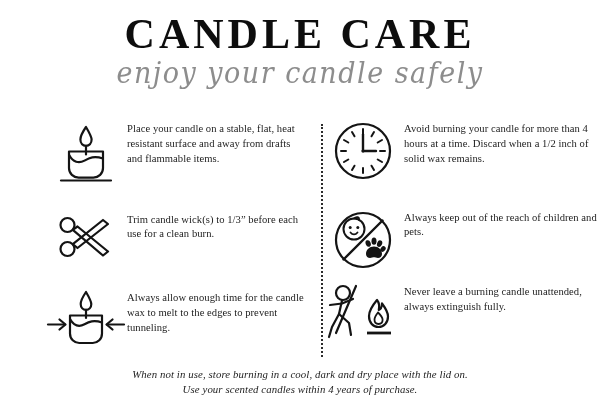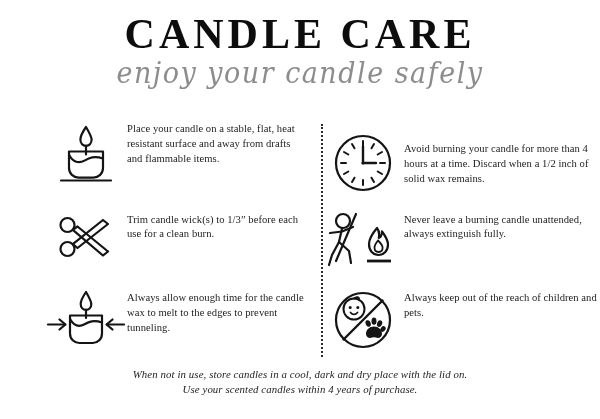--- a/index.html
+++ b/index.html
@@ -77,21 +77,21 @@
     border-left: 2px dotted #2b2b2b;
   }
 
   .tip {
     display: flex;
     align-items: flex-start;
   }
   .col-left .tip-1 { height: 88px; padding-top: 4px; }
   .col-left .tip-2 { height: 78px; padding-top: 4px; }
   .col-left .tip-3 { height: 72px; padding-top: 2px; }
-  .col-right .tip-1 { height: 88px; padding-top: 4px; align-items: center; }
+  .col-right .tip-1 { height: 88px; padding-top: 4px; }
   .col-right .tip-2 { height: 78px; padding-top: 4px; }
   .col-right .tip-3 { height: 72px; padding-top: 2px; }
 
   .icon-wrap {
     flex: 0 0 auto;
     display: flex;
     align-items: flex-start;
     justify-content: center;
   }
   .col-left .icon-wrap { width: 83px; margin-left: 20px; }
@@ -224,45 +224,20 @@
 
             <path d="M31 31 L31 14.5" stroke-width="2.4" stroke-linecap="round"></path>
 
             <path d="M31 31 L44 31" stroke-width="2.4" stroke-linecap="round"></path>
             <circle cx="31" cy="31" r="1.6" fill="#141414" stroke="none"></circle>
           </svg>
         </div>
         <div class="tip-text">Avoid burning your candle for more than 4 hours at a time. Discard when a 1/2 inch of solid wax remains.</div>
       </div>
 
-      <div class="tip tip-2">
-        <div class="icon-wrap">
-          <svg width="76" height="60" viewBox="0 0 76 60" fill="none" stroke="#141414" stroke-width="2.2">
-
-            <circle cx="18" cy="10" r="7"></circle>
-
-            <path d="M17 17.5 L14 31" stroke-linecap="round"></path>
-
-            <path d="M5 22 L17 20.5 L28 16" stroke-linecap="round" stroke-linejoin="round"></path>
-
-            <path d="M14 31 L7 44 L4 54" stroke-linecap="round" stroke-linejoin="round"></path>
-            <path d="M14 31 L24 40 L26 52" stroke-linecap="round" stroke-linejoin="round"></path>
-
-            <path d="M31 3 L11 50" stroke-linecap="round"></path>
-
-            <path d="M52 17 C47 23 44 27.5 44 33 C44 39.5 48 44 53.5 44 C59 44 63 39.5 63 33.5 C63 28.5 60 24.5 57 20.5 C56.8 24.5 55.4 26.5 53.8 27 C54.6 23 54 19.5 52 17 Z" stroke-linejoin="round"></path>
-
-            <path d="M53 29.5 C50.5 32.5 49.5 34.8 49.5 36.8 C49.5 39.5 51.3 41 53.6 41 C55.9 41 57.6 39.3 57.6 36.8 C57.6 34.5 56 32.4 53 29.5 Z" stroke-width="1.8" stroke-linejoin="round"></path>
-
-            <path d="M42 50 L66 50" stroke-width="2.8" stroke-linecap="butt"></path>
-          </svg>
-        </div>
-        <div class="tip-text">Never leave a burning candle unattended, always extinguish fully.</div>
-      </div>
-
       <div class="tip tip-3">
         <div class="icon-wrap">
           <svg width="62" height="62" viewBox="0 0 62 62" fill="none" stroke="#141414" stroke-width="2.2">
             <circle cx="31" cy="31" r="27"></circle>
 
             <circle cx="22" cy="20" r="10.5" stroke-width="2"></circle>
 
             <path d="M22 9.5 C24.5 7 27.5 8 27 11" stroke-width="1.8" fill="none" stroke-linecap="round"></path>
 
             <circle cx="18.2" cy="18.5" r="1.5" fill="#141414" stroke="none"></circle>
@@ -277,21 +252,46 @@
               <ellipse cx="51" cy="40" rx="2.3" ry="3.1" transform="rotate(40 51 40)"></ellipse>
               <path d="M42 37.5 C46.6 37.5 50 41 50 44.8 C50 48.2 47 50 43.8 48.6 C42.6 48.1 41.4 48.1 40.2 48.6 C37 50 34 48.2 34 44.8 C34 41 37.4 37.5 42 37.5 Z"></path>
             </g>
 
             <path d="M50.5 11.5 L11.5 50.5" stroke-width="2.4" stroke-linecap="round"></path>
           </svg>
         </div>
         <div class="tip-text">Always keep out of the reach of children and pets.</div>
       </div>
 
+      <div class="tip tip-2">
+        <div class="icon-wrap">
+          <svg width="76" height="60" viewBox="0 0 76 60" fill="none" stroke="#141414" stroke-width="2.2">
+
+            <circle cx="18" cy="10" r="7"></circle>
+
+            <path d="M17 17.5 L14 31" stroke-linecap="round"></path>
+
+            <path d="M5 22 L17 20.5 L28 16" stroke-linecap="round" stroke-linejoin="round"></path>
+
+            <path d="M14 31 L7 44 L4 54" stroke-linecap="round" stroke-linejoin="round"></path>
+            <path d="M14 31 L24 40 L26 52" stroke-linecap="round" stroke-linejoin="round"></path>
+
+            <path d="M31 3 L11 50" stroke-linecap="round"></path>
+
+            <path d="M52 17 C47 23 44 27.5 44 33 C44 39.5 48 44 53.5 44 C59 44 63 39.5 63 33.5 C63 28.5 60 24.5 57 20.5 C56.8 24.5 55.4 26.5 53.8 27 C54.6 23 54 19.5 52 17 Z" stroke-linejoin="round"></path>
+
+            <path d="M53 29.5 C50.5 32.5 49.5 34.8 49.5 36.8 C49.5 39.5 51.3 41 53.6 41 C55.9 41 57.6 39.3 57.6 36.8 C57.6 34.5 56 32.4 53 29.5 Z" stroke-width="1.8" stroke-linejoin="round"></path>
+
+            <path d="M42 50 L66 50" stroke-width="2.8" stroke-linecap="butt"></path>
+          </svg>
+        </div>
+        <div class="tip-text">Never leave a burning candle unattended, always extinguish fully.</div>
+      </div>
+
     </div>
   </div>
 
   <div class="footer">
-    <div>When not in use, store candles in a cool, dark and dry place with the lid on.</div>
+    <div>When not in use, store burning in a cool, dark and dry place with the lid on.</div>
     <div>Use your scented candles within 4 years of purchase.</div>
   </div>
 
 </div>
 
 </body></html>

